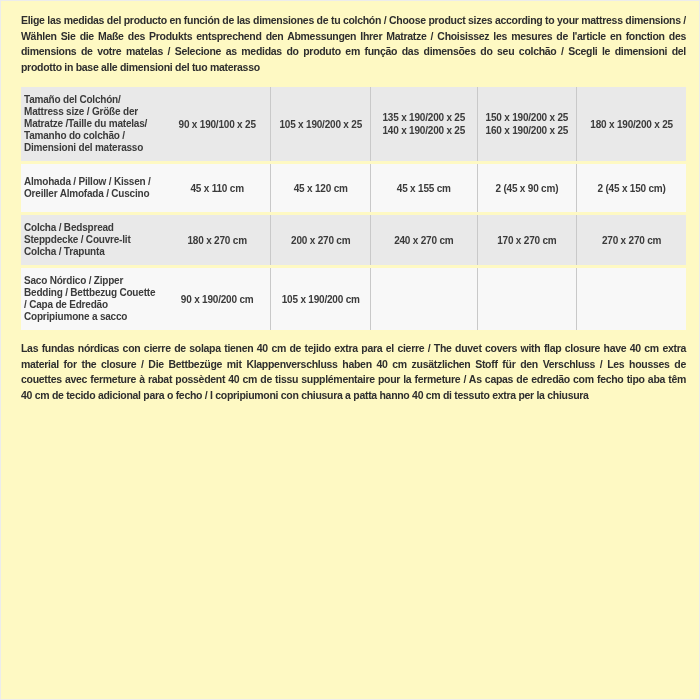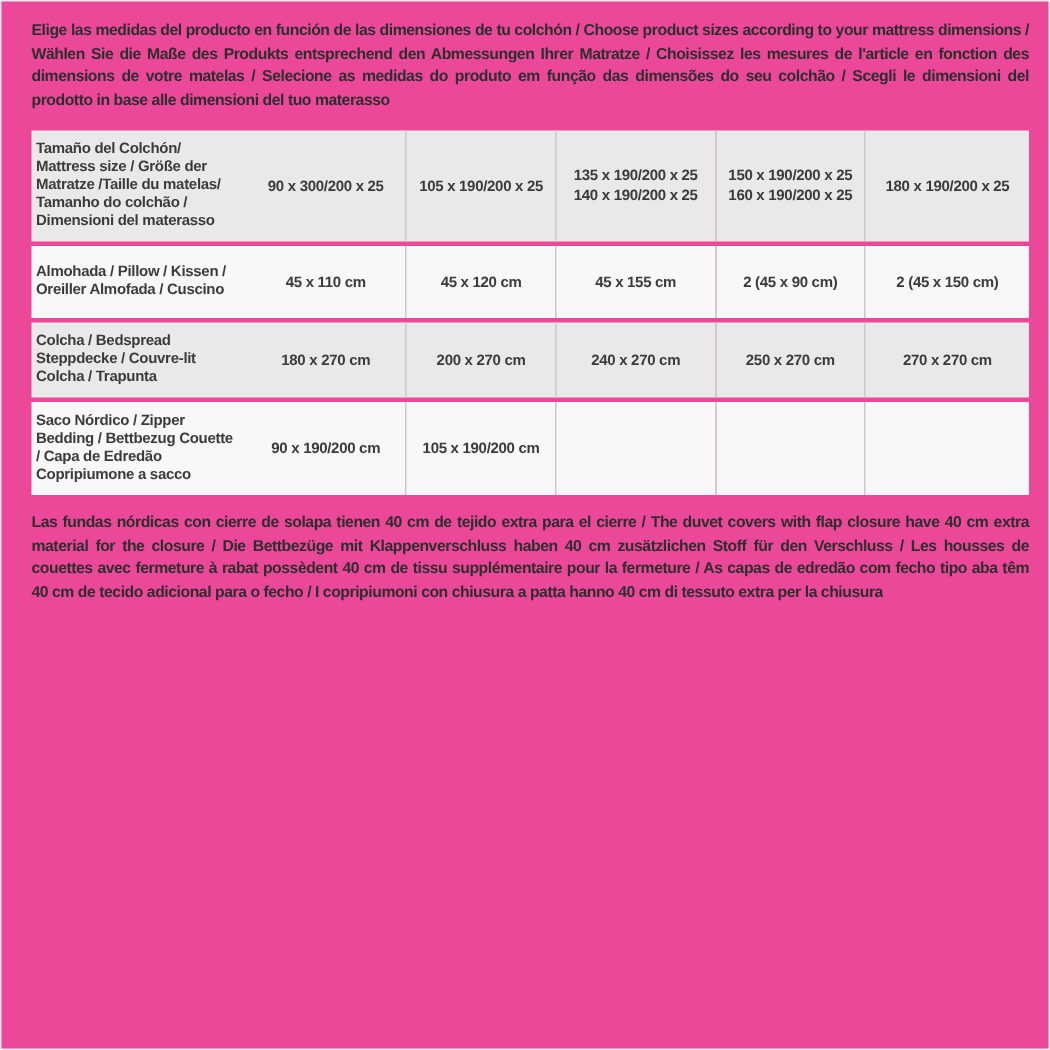--- a/index.html
+++ b/index.html
@@ -7,21 +7,21 @@
     padding: 0;
     background: #ffffff;
     font-family: "Liberation Sans", sans-serif;
   }
   .page {
     position: relative;
     width: 700px;
     height: 700px;
     box-sizing: border-box;
     padding: 12px 13px 24px 20px;
-    background: #ec4899;
+    background: #fef9c3;
     border: 1px solid #ececec;
     overflow: hidden;
   }
   .intro, .footnote {
     margin: 0;
     color: #2e2e2e;
     font-size: 10.5px;
     font-weight: bold;
     line-height: 15.5px;
     letter-spacing: -0.3px;
@@ -78,21 +78,21 @@
       <col style="width:21.5%">
       <col style="width:16%">
       <col style="width:15%">
       <col style="width:16%">
       <col style="width:15%">
       <col style="width:16.5%">
     </colgroup>
     <thead>
       <tr class="r-tall">
         <th class="label-cell">Tamaño del Colchón/ Mattress size / Größe der Matratze /Taille du matelas/ Tamanho do colchão / Dimensioni del materasso</th>
-        <td class="value-cell">90 x 300/200 x 25</td>
+        <td class="value-cell">90 x 190/100 x 25</td>
         <td class="value-cell">105 x 190/200 x 25</td>
         <td class="value-cell">135 x 190/200 x 25
 140 x 190/200 x 25</td>
         <td class="value-cell">150 x 190/200 x 25
 160 x 190/200 x 25</td>
         <td class="value-cell">180 x 190/200 x 25</td>
       </tr>
     </thead>
     <tbody>
       <tr class="r-short">
@@ -101,21 +101,21 @@
         <td class="value-cell">45 x 120 cm</td>
         <td class="value-cell">45 x 155 cm</td>
         <td class="value-cell">2 (45 x 90 cm)</td>
         <td class="value-cell">2 (45 x 150 cm)</td>
       </tr>
       <tr class="r-short">
         <th class="label-cell">Colcha / Bedspread Steppdecke / Couvre-lit Colcha / Trapunta</th>
         <td class="value-cell">180 x 270 cm</td>
         <td class="value-cell">200 x 270 cm</td>
         <td class="value-cell">240 x 270 cm</td>
-        <td class="value-cell">250 x 270 cm</td>
+        <td class="value-cell">170 x 270 cm</td>
         <td class="value-cell">270 x 270 cm</td>
       </tr>
       <tr class="r-mid">
         <th class="label-cell">Saco Nórdico / Zipper Bedding / Bettbezug Couette  / Capa de Edredão Copripiumone a sacco</th>
         <td class="value-cell">90 x 190/200 cm</td>
         <td class="value-cell">105 x 190/200 cm</td>
         <td class="value-cell"></td>
         <td class="value-cell"></td>
         <td class="value-cell"></td>
       </tr>

